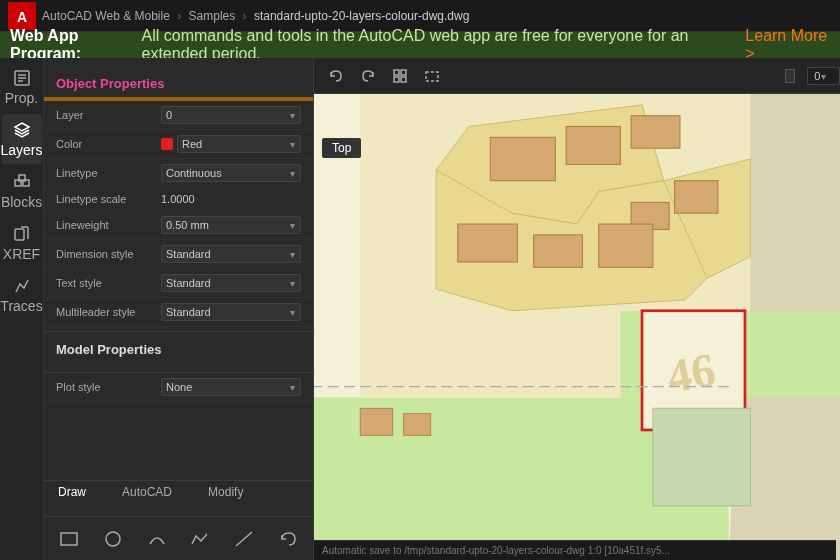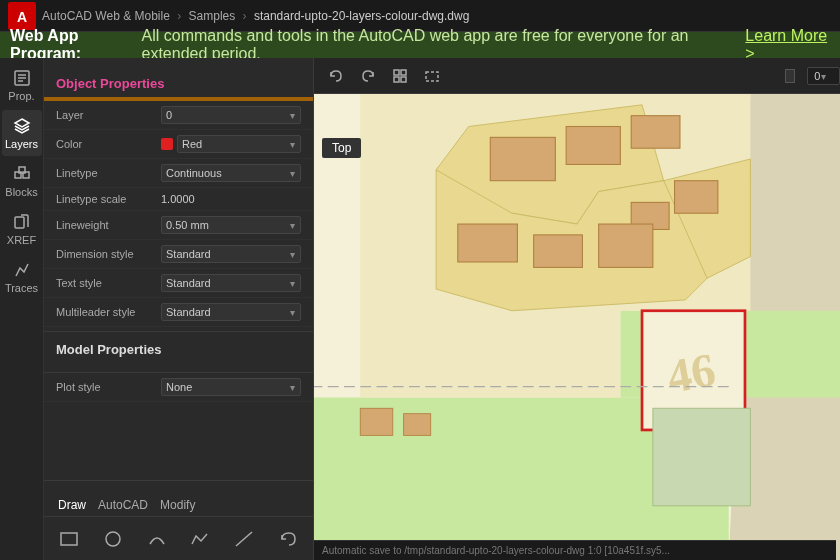--- a/index.html
+++ b/index.html
@@ -12,54 +12,54 @@
     #top-bar .logo { width: 28px; height: 28px; }
     #top-bar .breadcrumb { color: #aaa; font-size: 12px; }
     #top-bar .breadcrumb span.sep { color: #666; margin: 0 4px; }
     #top-bar .breadcrumb span.active { color: #ccc; }
 
     
     #banner {
       background: #2d4a1e; color: #c8e6a0; padding: 0 10px; height: 26px; display: flex; align-items: center; font-size: 16px; gap: 4px;
     }
     #banner .label { font-weight: bold; color: #fff; }
-    #banner .link { color: #bef264; text-decoration: underline; cursor: pointer; margin-left: 6px; }
+    #banner .link { color: #f97316; cursor: pointer; margin-left: 6px; }
 
     
     #main { display: flex; width: 840px; height: 502px; }
 
     
     #icon-sidebar {
       width: 44px; background: #252525; display: flex; flex-direction: column; align-items: center; padding-top: 4px; border-right: 1px solid #333; flex-shrink: 0;
     }
     .sidebar-item {
       width: 40px; display: flex; flex-direction: column; align-items: center; padding: 6px 2px; cursor: pointer; color: #aaa; font-size: 10px; gap: 2px; border-radius: 3px; margin-bottom: 2px;
     }
     .sidebar-item.active { background: #333; color: #fff; }
     .sidebar-item svg { width: 20px; height: 20px; }
-    .sidebar-item .s-label { font-size: 11px; }
+    .sidebar-item .s-label { font-size: 14px; }
 
     
     #props-panel {
       width: 270px; background: #2a2a2a; border-right: 1px solid #3a3a3a; display: flex; flex-direction: column; flex-shrink: 0; overflow-y: auto;
     }
     #props-panel-header { padding: 18px 12px 6px; font-size: 13px; font-weight: bold; color: #ec4899; border-bottom: 4px solid #a16207; }
     .props-row { display: flex; align-items: center; padding: 5px 12px; border-bottom: 1px solid #303030; }
     .props-label { width: 105px; color: #aaa; font-size: 11px; flex-shrink: 0; }
     .props-value { flex: 1; display: flex; align-items: center; gap: 4px; }
     .props-select {
       background: #333; border: 1px solid #444; color: #ccc; font-size: 11px; padding: 2px 4px; border-radius: 2px; width: 100%; cursor: pointer;
     }
     .color-dot { width: 12px; height: 12px; border-radius: 2px; flex-shrink: 0; }
     .props-text { color: #ccc; font-size: 11px; }
     .section-header { padding: 10px 12px 15px; font-size: 13px; font-weight: bold; color: #ddd; border-top: 1px solid #3a3a3a; border-bottom: 1px solid #3a3a3a; margin-top: 4px; }
 
     
     #bottom-toolbar {
-      height: 36px; background: #2a2a2a; border-top: 1px solid #3a3a3a; display: flex; align-items: flex-end; padding: 0 8px; gap: 0;
+      height: 36px; background: #2a2a2a; border-top: 1px solid #3a3a3a; display: flex; align-items: flex-start; padding: 0 8px; gap: 24px;
     }
     .toolbar-btn { color: #aaa; font-size: 12px; cursor: pointer; padding: 4px 6px; border-radius: 3px; }
     .toolbar-btn.active { color: #fff; }
 
     
     #draw-tools {
       height: 44px; background: #2a2a2a; border-top: 1px solid #3a3a3a; display: flex; align-items: center; padding: 0 8px; gap: 10px;
     }
     .draw-tool { width: 36px; height: 36px; display: flex; align-items: center; justify-content: center; cursor: pointer; color: #aaa; border-radius: 3px; }
 

